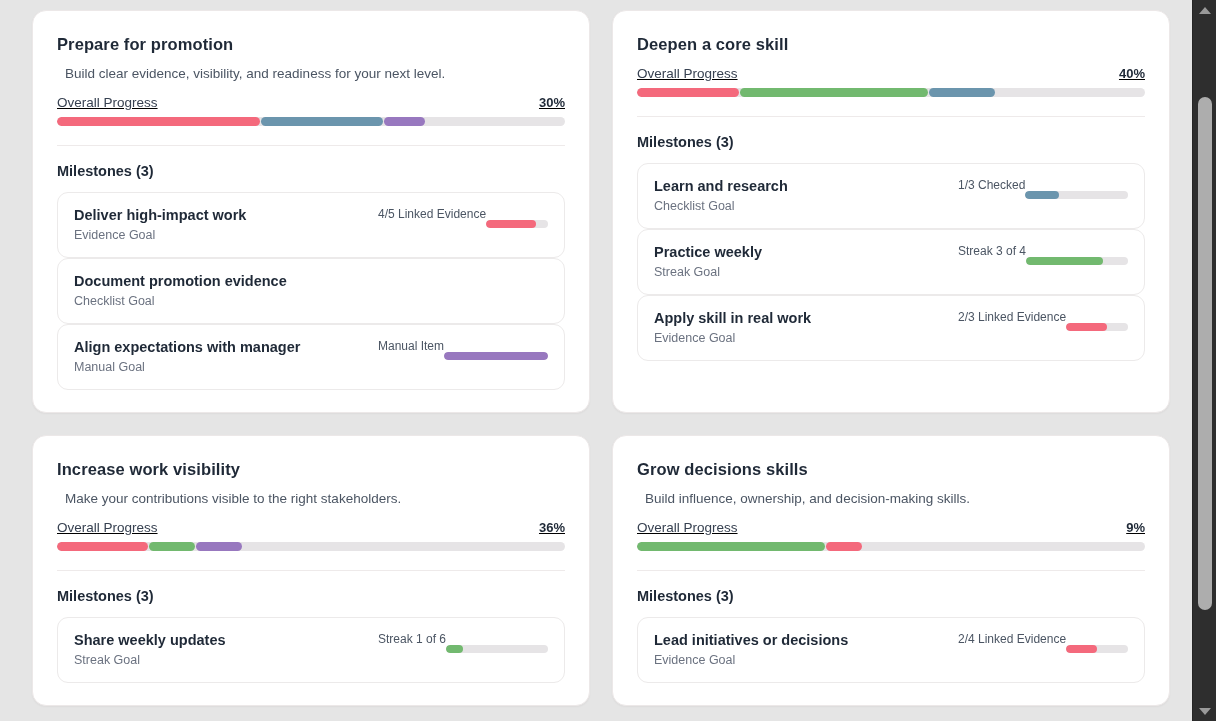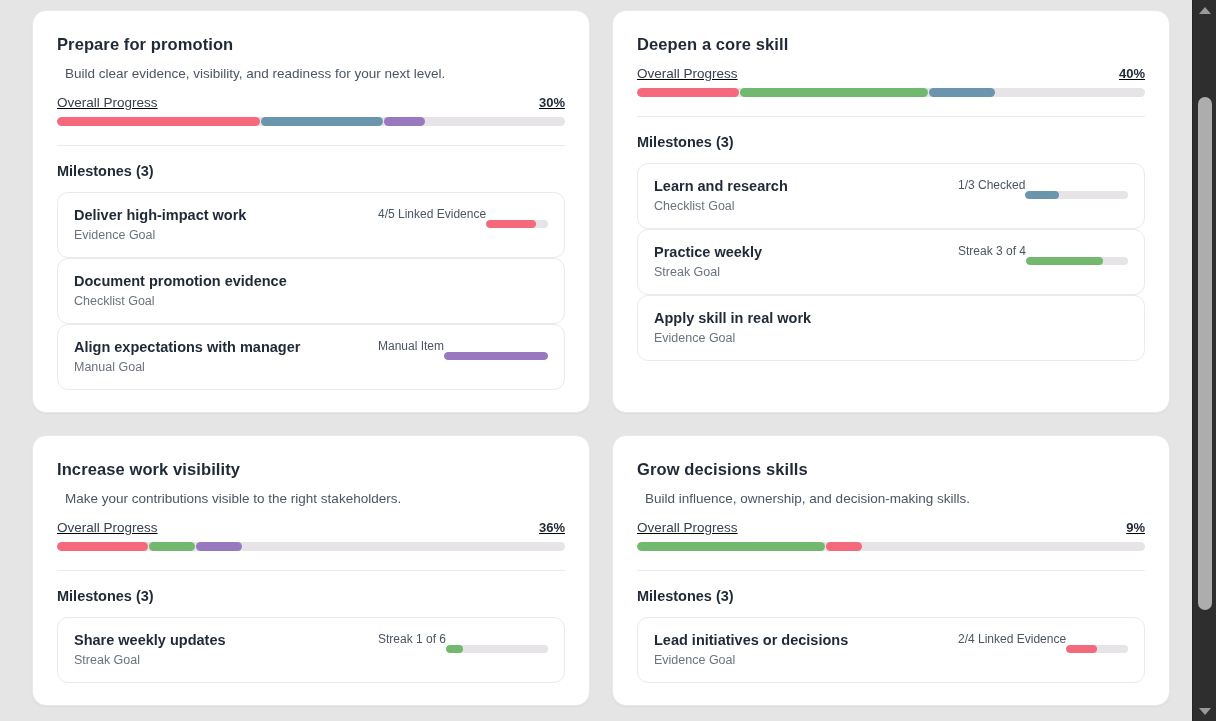--- a/index.html
+++ b/index.html
@@ -298,20 +298,26 @@
                 <div class="ms-track">
                   <div class="ms-fill" style="width: 75%; background: rgb(114, 185, 111);"></div>
                 </div>
               </div>
             </div>
             <div class="milestone">
               <div class="ms-left">
                 <div class="ms-name">Apply skill in real work</div>
                 <div class="ms-type">Evidence Goal</div>
               </div>
+              <div class="ms-right">
+                <div class="ms-status">2/3 Linked Evidence</div>
+                <div class="ms-track">
+                  <div class="ms-fill" style="width: 66%; background: rgb(244, 105, 124);"></div>
+                </div>
+              </div>
             </div>
           </div>
       </div>
 
       <div class="goal-card">
         <div class="goal-title">Increase work visibility</div>
         <div class="goal-desc">Make your contributions visible to the right stakeholders.</div>
         <div class="progress-head">
           <span class="progress-label">Overall Progress</span>
           <span class="progress-pct">36%</span>

